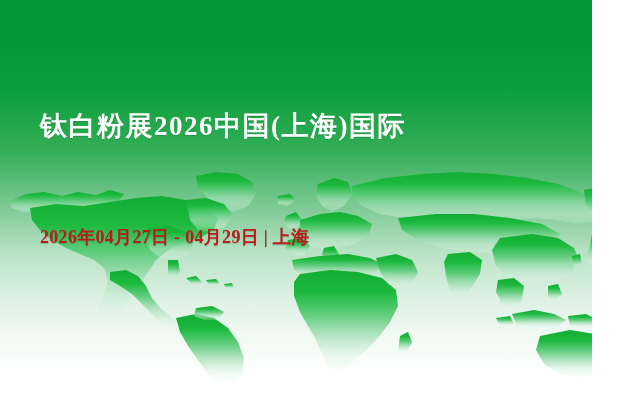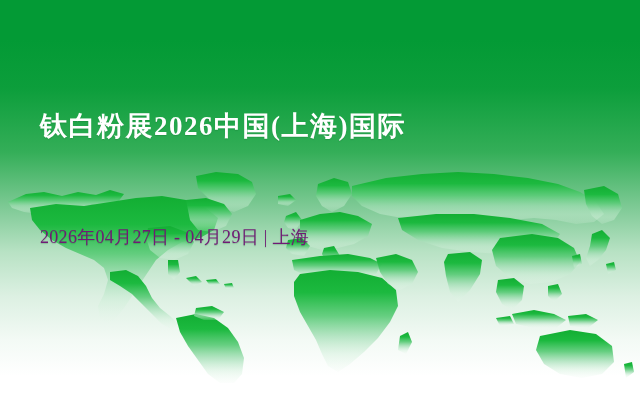--- a/index.html
+++ b/index.html
@@ -2,21 +2,21 @@
 <html><head>
 <meta charset="utf-8">
 <style>
   html, body {
     margin: 0;
     padding: 0;
     background: #ffffff;
   }
   #banner {
     position: relative;
-    width: 640px;
+    width: 592px;
     height: 400px;
     overflow: hidden;
     font-family: "Liberation Serif", "DejaVu Serif", serif;
     background: #ffffff;
   }
   
   #bg-gradient {
     position: absolute;
     inset: 0;
     background: linear-gradient(to bottom,
@@ -57,24 +57,24 @@
     line-height: 36px;
     font-weight: bold;
     letter-spacing: 1.5px;
     white-space: nowrap;
     text-shadow: 0 1px 1px rgba(0,70,20,0.18);
   }
   #date-line {
     position: absolute;
     left: 40px;
     top: 226px;
-    color: #701a75;
+    color: #b91c1c;
     font-size: 18px;
     line-height: 22px;
-    font-weight: normal;
+    font-weight: bold;
     letter-spacing: 0.3px;
     white-space: nowrap;
     text-shadow: 0 1px 1px rgba(0,70,20,0.20);
   }
 </style>
 </head>
 <body>
 
 <div id="banner">
 

